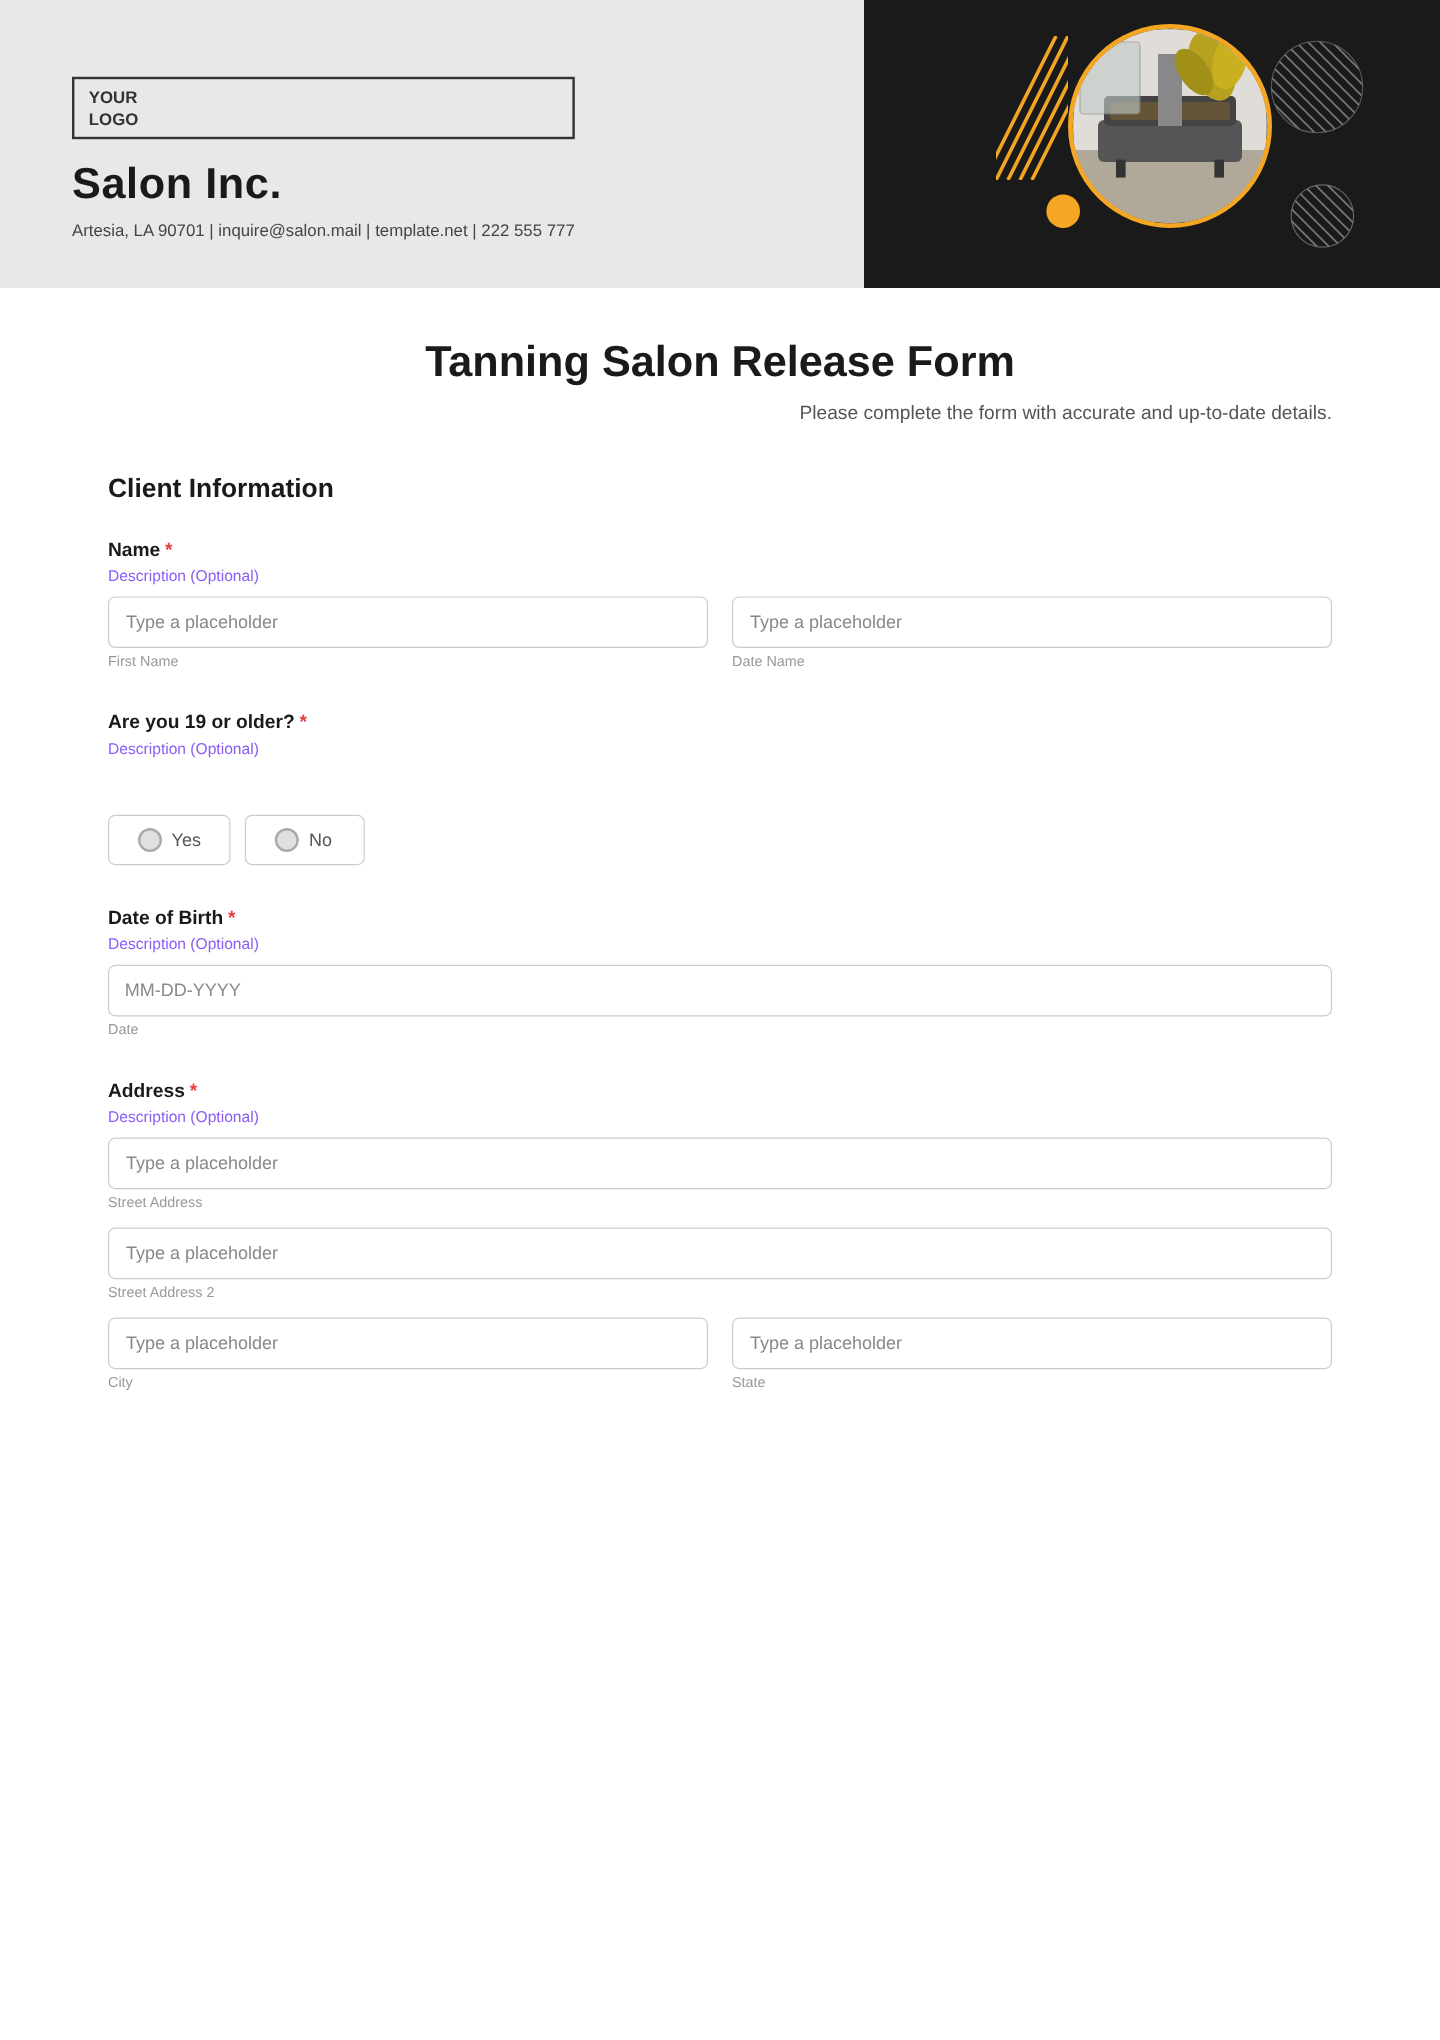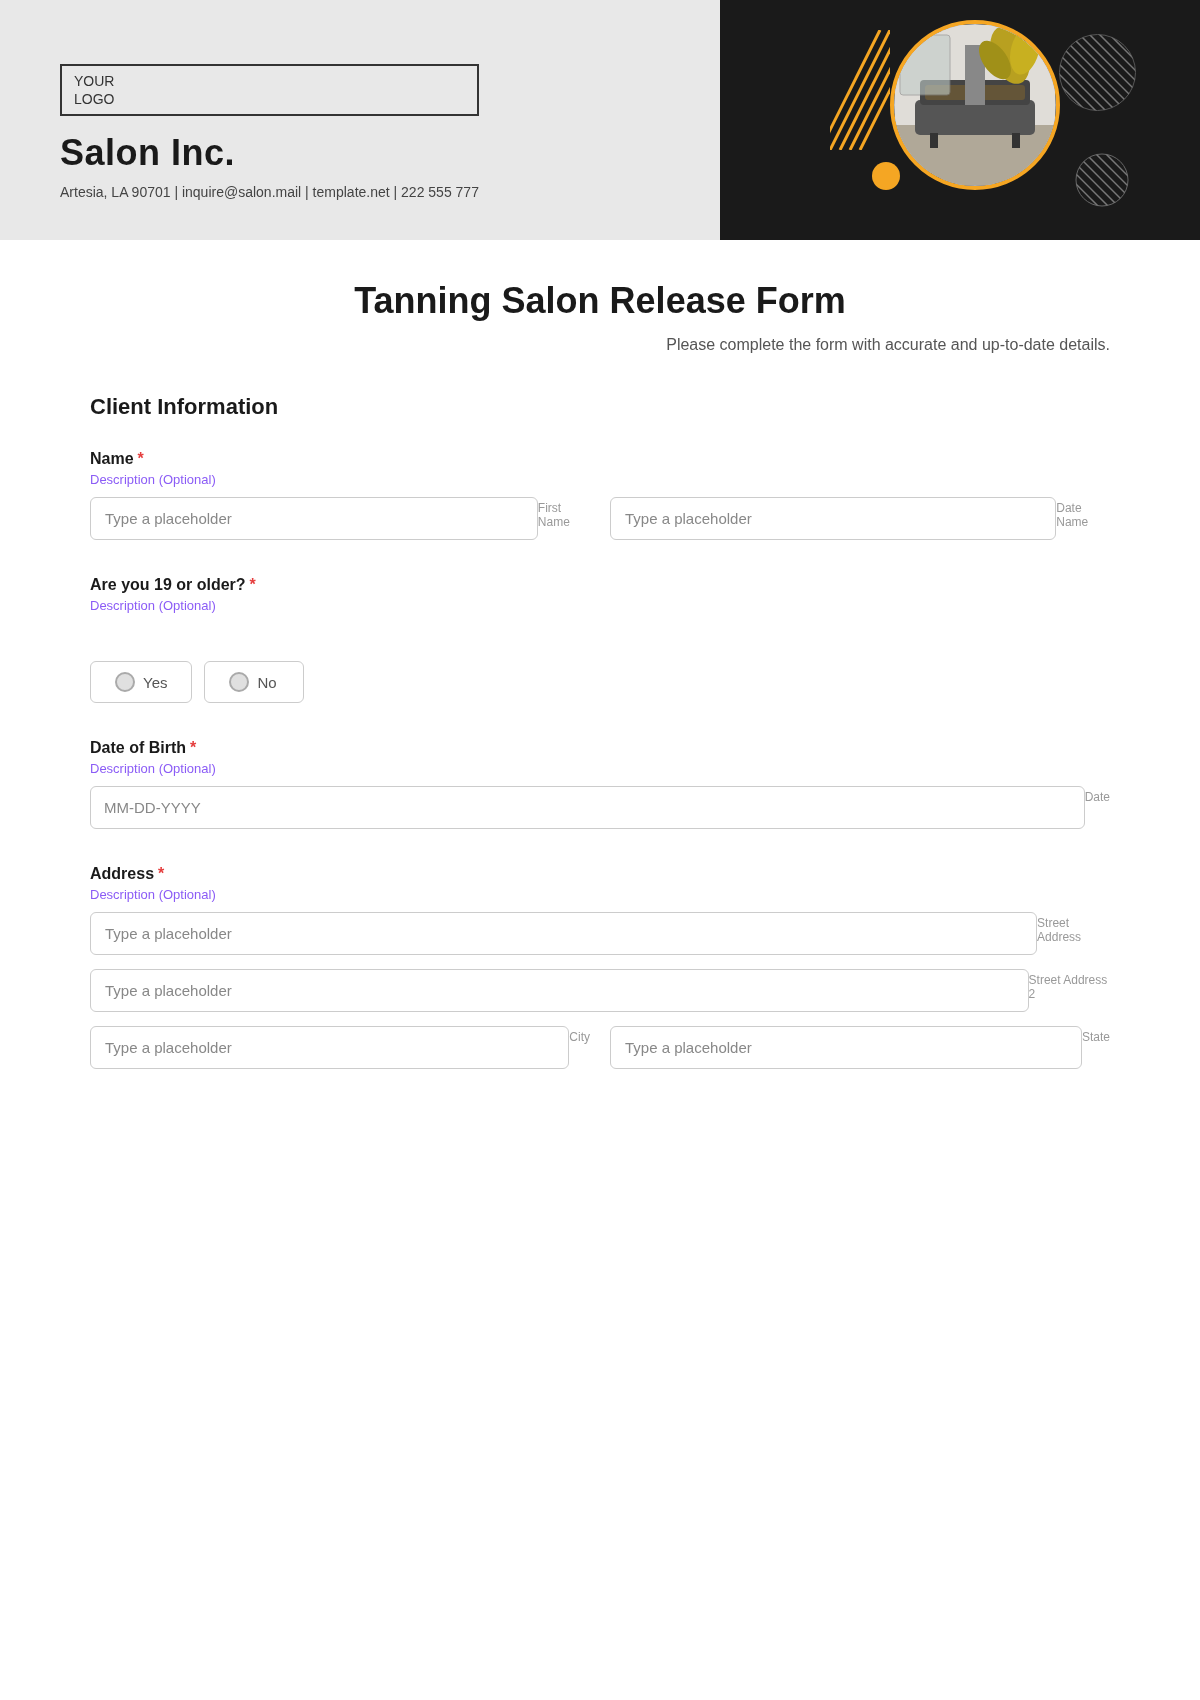--- a/index.html
+++ b/index.html
@@ -23,21 +23,21 @@
     }
     .header-left {
       display: flex;
       flex-direction: column;
       gap: 8px;
     }
     .logo-box {
       border: 2px solid #333;
       padding: 6px 12px;
       font-size: 14px;
-      font-weight: normal;
+      font-weight: bold;
       color: #333;
       line-height: 1.3;
       display: inline-block;
       margin-bottom: 8px;
       margin-top: 24px;
     }
     .salon-name {
       font-size: 36px;
       font-weight: 900;
       color: #1a1a1a;
@@ -144,21 +144,21 @@
     }
     .field-row {
       display: flex;
       gap: 20px;
     }
     .field-row .field-wrap {
       flex: 1;
     }
     .field-wrap {
       display: flex;
-      flex-direction: row;
+      flex-direction: column;
     }
     .form-input {
       border: 1.5px solid #ccc;
       border-radius: 6px;
       padding: 12px 14px;
       font-size: 15px;
       color: #555;
       background: #fff;
       outline: none;
       width: 100%;

